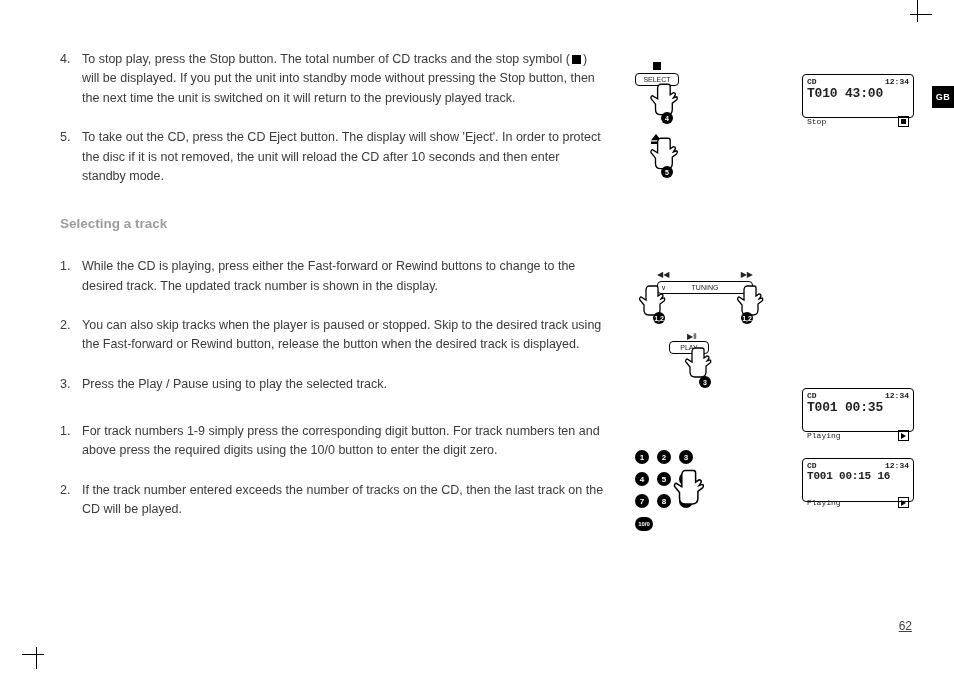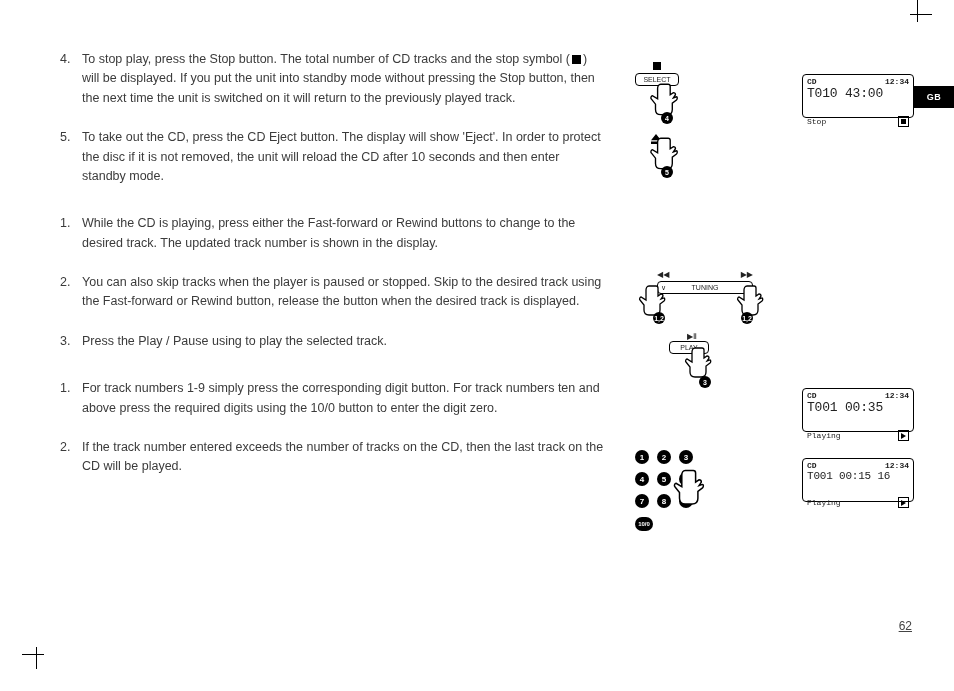--- a/index.html
+++ b/index.html
@@ -13,25 +13,25 @@
   .columns{display:flex;gap:30px;}
   .col-text{flex:0 0 545px;font-size:12.5px;line-height:1.55;color:#3b3b3b;}
   .col-figs{flex:1;position:relative;}
   ol.steps{list-style:none;margin:0 0 28px 0;padding:0;}
   ol.steps>li{display:flex;margin-bottom:20px;}
   ol.steps>li>.n{flex:0 0 22px;text-align:left;}
   ol.steps>li>.t{flex:1;}
   h3.sec{margin:6px 0 22px 0;font-size:13.5px;font-weight:700;color:#9d9d9d;}
   .stopglyph{display:inline-block;width:9px;height:9px;background:#000;vertical-align:-1px;margin:0 2px;}
   .pagenum{position:absolute;right:42px;bottom:58px;font-size:12px;color:#444;text-decoration:underline;}
-  .gb{position:absolute;right:0;top:86px;width:40px;height:22px;background:#000;color:#fff;font-size:9px;font-weight:700;line-height:22px;text-align:center;letter-spacing:0.5px;}
+  .gb{position:absolute;right:0;top:86px;width:22px;height:22px;background:#000;color:#fff;font-size:9px;font-weight:700;line-height:22px;text-align:center;letter-spacing:0.5px;}
   
   .lcd{position:absolute;border:1.2px solid #000;width:110px;height:42px;border-radius:4px;background:#fff;font-family:"Courier New",monospace;}
   .lcd .top{display:flex;justify-content:space-between;padding:2px 4px 0 4px;font-size:8px;font-weight:600;}
-  .lcd .main{padding:0 4px;font-size:13px;font-weight:400;letter-spacing:-0.2px;}
+  .lcd .main{padding:0 4px;font-size:13px;font-weight:700;letter-spacing:-0.2px;}
   .lcd .bot{display:flex;justify-content:space-between;align-items:center;padding:0 4px 2px 4px;font-size:8px;margin-top:15px;}
   .lcd .ico{display:inline-block;width:9px;height:9px;border:1px solid #000;line-height:7px;text-align:center;font-size:7px;}
   .lcd .ico.stop::after{content:"";display:block;width:5px;height:5px;background:#000;margin:1.5px auto;}
   .lcd .ico.play::after{content:"";display:block;width:0;height:0;border-left:5px solid #000;border-top:3px solid transparent;border-bottom:3px solid transparent;margin:1.5px 0 0 2px;}
   
   .illus{position:absolute;}
   .kbtn{border:1.2px solid #000;border-radius:4px;background:#fff;font-size:7px;text-align:center;box-sizing:border-box;padding:2px 3px;line-height:1;}
   .circ{display:inline-flex;width:14px;height:14px;border-radius:50%;background:#000;color:#fff;font-size:8px;font-weight:700;align-items:center;justify-content:center;}
   .circ.sm{width:12px;height:12px;font-size:7px;}
   .keypad{display:grid;grid-template-columns:repeat(3,18px);grid-auto-rows:18px;gap:4px;}
@@ -56,20 +56,21 @@
           <span class="t">
             <span>To stop play, press the Stop button. The total number of CD tracks and the stop symbol (</span><span class="stopglyph"></span><span>) will be displayed. If you put the unit into standby mode without pressing the Stop button, then the next time the unit is switched on it will return to the previously played track.</span>
           </span>
         </li>
         <li>
           <span class="n">5.</span>
           <span class="t">To take out the CD, press the CD Eject button. The display will show 'Eject'. In order to protect the disc if it is not removed, the unit will reload the CD after 10 seconds and then enter standby mode.</span>
         </li>
       </ol>
 
+      <h3 class="sec">Selecting a track</h3>
       <ol class="steps">
         <li>
             <span class="n">1.</span>
             <span class="t">While the CD is playing, press either the Fast-forward or Rewind buttons to change to the desired track. The updated track number is shown in the display.</span>
           </li>
         <li>
             <span class="n">2.</span>
             <span class="t">You can also skip tracks when the player is paused or stopped. Skip to the desired track using the Fast-forward or Rewind button, release the button when the desired track is displayed.</span>
           </li>
         <li>

